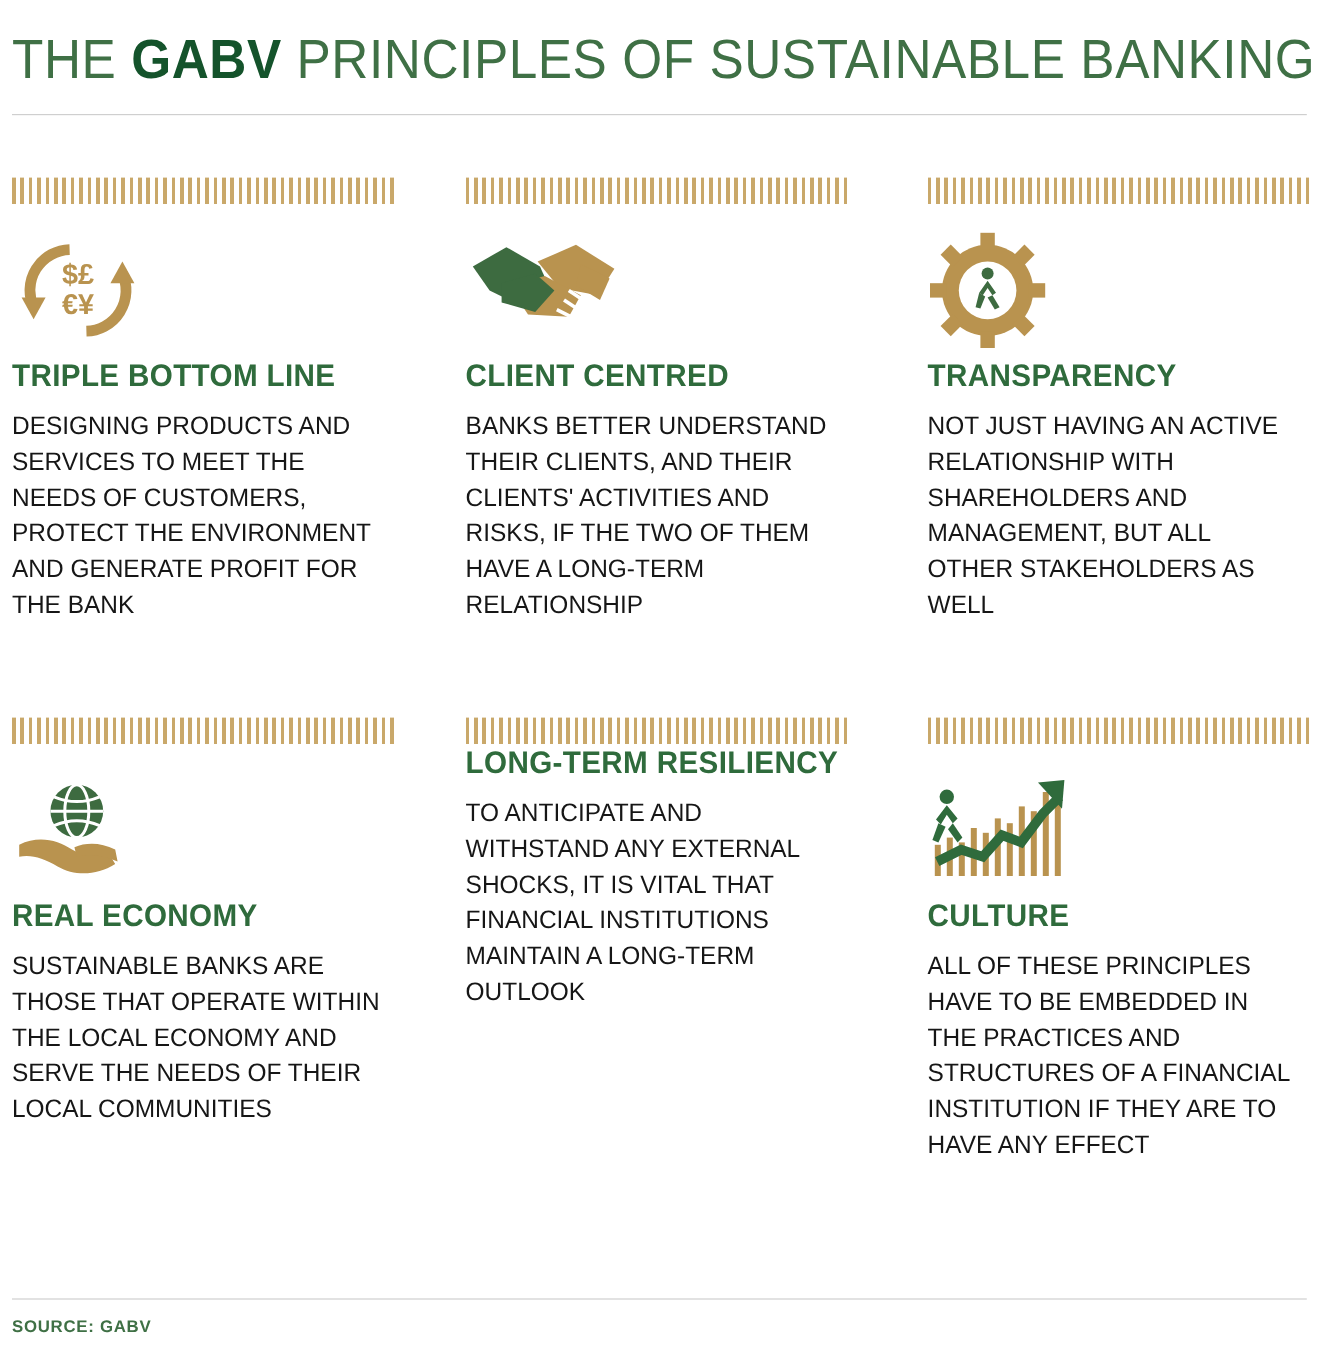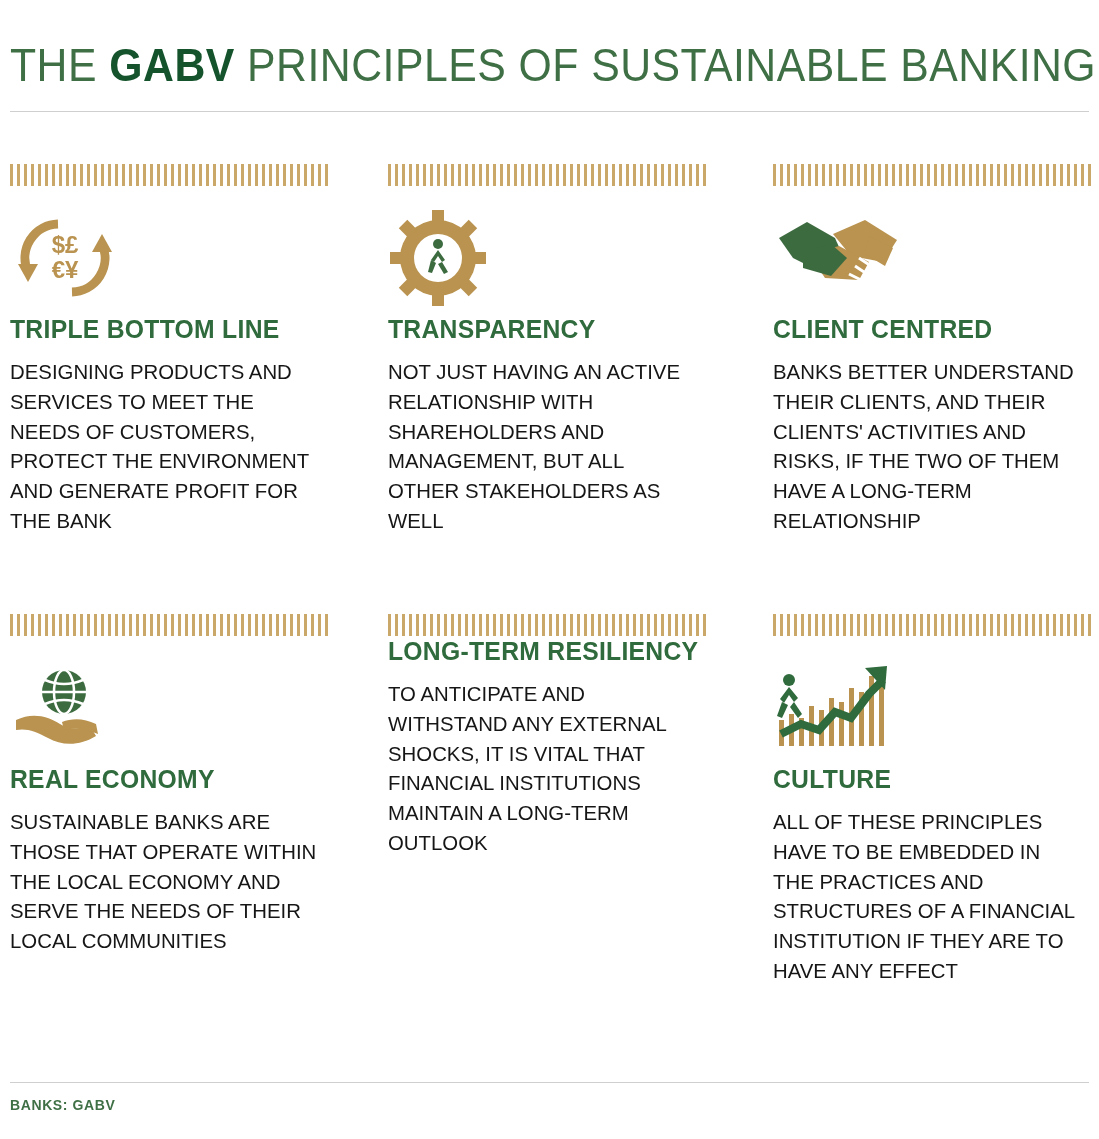--- a/index.html
+++ b/index.html
@@ -13,21 +13,21 @@
     font-family: "Liberation Sans", sans-serif;
     color: #1a1a1a;
     position: relative;
     overflow: hidden;
   }
   .page {
     position: relative;
     width: 1099px;
     height: 1139px;
     box-sizing: border-box;
-    padding: 16px 10px;
+    padding: 0 10px;
   }
 
   
   .header {
     padding: 26px 0 16px 0;
   }
   .title {
     font-size: 46px;
     line-height: 1.02;
     letter-spacing: 0.5px;
@@ -144,20 +144,40 @@
             <path d="M92,36 A34,34 0 0 1 62,84"></path>
           </g>
           <polygon points="8,56 28,56 18,74" fill="#b9934f"></polygon>
           <polygon points="102,44 82,44 92,26" fill="#b9934f"></polygon>
           <text x="55" y="45" font-family="Liberation Sans, sans-serif" font-size="24" font-weight="700" fill="#b9934f" text-anchor="middle">$£</text>
           <text x="55" y="70" font-family="Liberation Sans, sans-serif" font-size="24" font-weight="700" fill="#b9934f" text-anchor="middle">€¥</text>
         </svg>
       </div>
       <div class="card-title">TRIPLE BOTTOM LINE</div>
       <div class="card-body">DESIGNING PRODUCTS AND SERVICES TO MEET THE NEEDS OF CUSTOMERS, PROTECT THE ENVIRONMENT AND GENERATE PROFIT FOR THE BANK</div>
+    </div>
+
+    <div class="card">
+      <div class="hatch"></div>
+      <div class="icon-wrap">
+        <svg width="130" height="100" viewBox="0 0 130 100" aria-hidden="true">
+          <path d="M6,30 L34,14 L62,30 L70,48 L44,62 L20,50 Z" fill="#3d6b40"></path>
+          <path d="M60,26 L92,12 L124,32 L110,54 L78,48 Z" fill="#b9934f"></path>
+          <path d="M36,46 L66,38 L96,54 L86,72 L52,70 Z" fill="#b9934f"></path>
+          <path d="M30,44 L58,36 L74,50 L58,68 L30,60 Z" fill="#3d6b40"></path>
+          <g stroke="#ffffff" stroke-width="3">
+            <line x1="86" y1="50" x2="98" y2="58"></line>
+            <line x1="82" y1="58" x2="94" y2="66"></line>
+            <line x1="76" y1="66" x2="88" y2="72"></line>
+          </g>
+          <path d="M96,28 L120,40 L112,58 L92,46 Z" fill="#b9934f"></path>
+        </svg>
+      </div>
+      <div class="card-title">CLIENT CENTRED</div>
+      <div class="card-body">BANKS BETTER UNDERSTAND THEIR CLIENTS, AND THEIR CLIENTS' ACTIVITIES AND RISKS, IF THE TWO OF THEM HAVE A LONG-TERM RELATIONSHIP</div>
     </div>
 
     <div class="card">
       <div class="hatch"></div>
       <div class="icon-wrap">
         <svg width="100" height="100" viewBox="0 0 100 100" aria-hidden="true">
           <g fill="#b9934f">
             <circle cx="50" cy="50" r="38"></circle>
             <g>
               <rect x="44" y="2" width="12" height="14"></rect>
@@ -176,40 +196,20 @@
             <path d="M50,42 L57,52 L54,54 L50,48 L46,54 L43,52 Z"></path>
             <path d="M43,52 L40,64 L44,65 L48,55 Z"></path>
             <path d="M54,54 L60,64 L56,66 L50,56 Z"></path>
           </g>
         </svg>
       </div>
       <div class="card-title">TRANSPARENCY</div>
       <div class="card-body">NOT JUST HAVING AN ACTIVE RELATIONSHIP WITH SHAREHOLDERS AND MANAGEMENT, BUT ALL OTHER STAKEHOLDERS AS WELL</div>
     </div>
 
-    <div class="card">
-      <div class="hatch"></div>
-      <div class="icon-wrap">
-        <svg width="130" height="100" viewBox="0 0 130 100" aria-hidden="true">
-          <path d="M6,30 L34,14 L62,30 L70,48 L44,62 L20,50 Z" fill="#3d6b40"></path>
-          <path d="M60,26 L92,12 L124,32 L110,54 L78,48 Z" fill="#b9934f"></path>
-          <path d="M36,46 L66,38 L96,54 L86,72 L52,70 Z" fill="#b9934f"></path>
-          <path d="M30,44 L58,36 L74,50 L58,68 L30,60 Z" fill="#3d6b40"></path>
-          <g stroke="#ffffff" stroke-width="3">
-            <line x1="86" y1="50" x2="98" y2="58"></line>
-            <line x1="82" y1="58" x2="94" y2="66"></line>
-            <line x1="76" y1="66" x2="88" y2="72"></line>
-          </g>
-          <path d="M96,28 L120,40 L112,58 L92,46 Z" fill="#b9934f"></path>
-        </svg>
-      </div>
-      <div class="card-title">CLIENT CENTRED</div>
-      <div class="card-body">BANKS BETTER UNDERSTAND THEIR CLIENTS, AND THEIR CLIENTS' ACTIVITIES AND RISKS, IF THE TWO OF THEM HAVE A LONG-TERM RELATIONSHIP</div>
-    </div>
-
     <div class="card row2">
       <div class="hatch"></div>
       <div class="icon-wrap">
         <svg width="110" height="100" viewBox="0 0 110 100" aria-hidden="true">
           <circle cx="54" cy="34" r="22" fill="#3d6b40"></circle>
           <g stroke="#ffffff" stroke-width="2.5" fill="none">
             <ellipse cx="54" cy="34" rx="10" ry="22"></ellipse>
             <line x1="32" y1="34" x2="76" y2="34"></line>
             <path d="M35,22 Q54,30 73,22"></path>
             <path d="M35,46 Q54,38 73,46"></path>
@@ -256,16 +256,16 @@
         </svg>
       </div>
       <div class="card-title">CULTURE</div>
       <div class="card-body">ALL OF THESE PRINCIPLES HAVE TO BE EMBEDDED IN THE PRACTICES AND STRUCTURES OF A FINANCIAL INSTITUTION IF THEY ARE TO HAVE ANY EFFECT</div>
     </div>
 
   </div>
 
   <div class="footer">
     <div class="footer-rule"></div>
-    <div class="source">BANKS: GABV</div>
+    <div class="source">SOURCE: GABV</div>
   </div>
 
 </div>
 
 </body></html>

